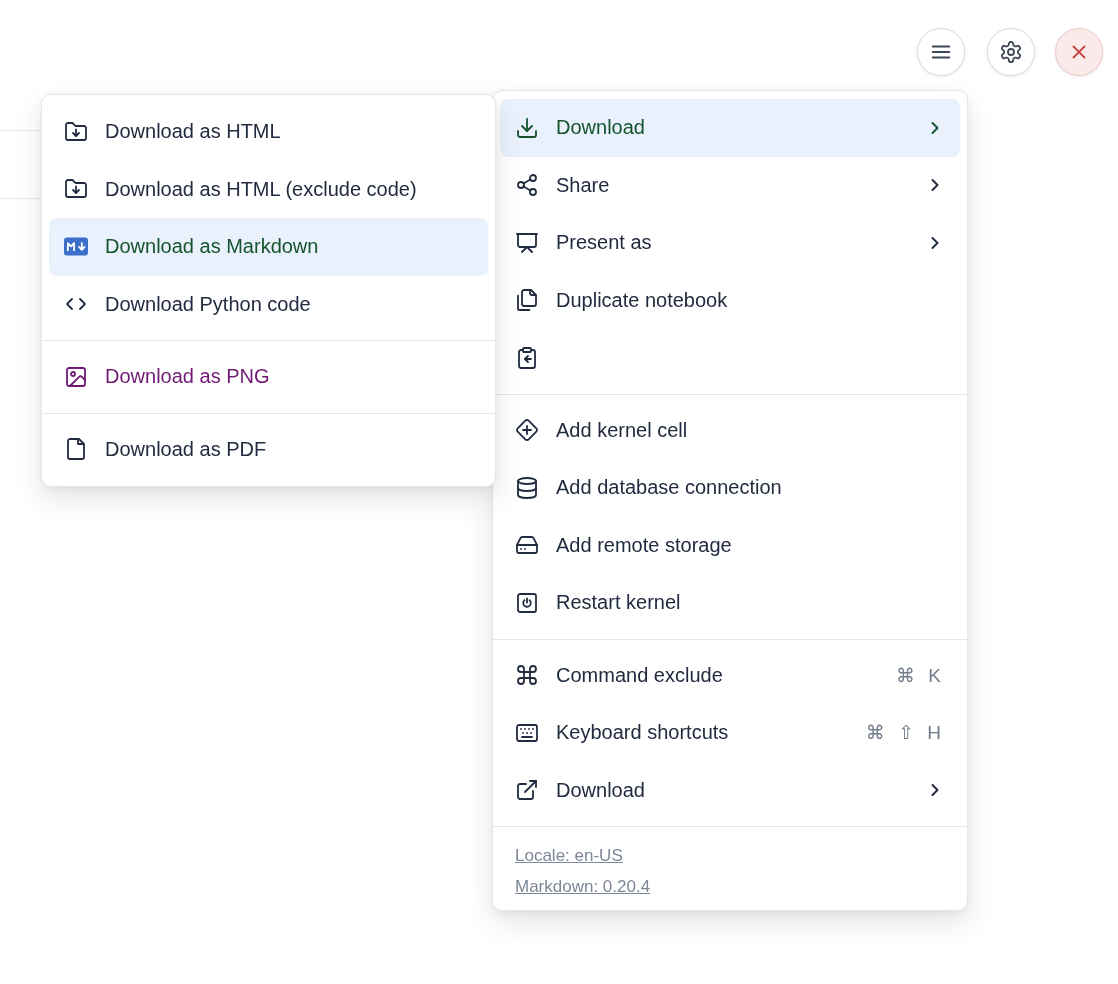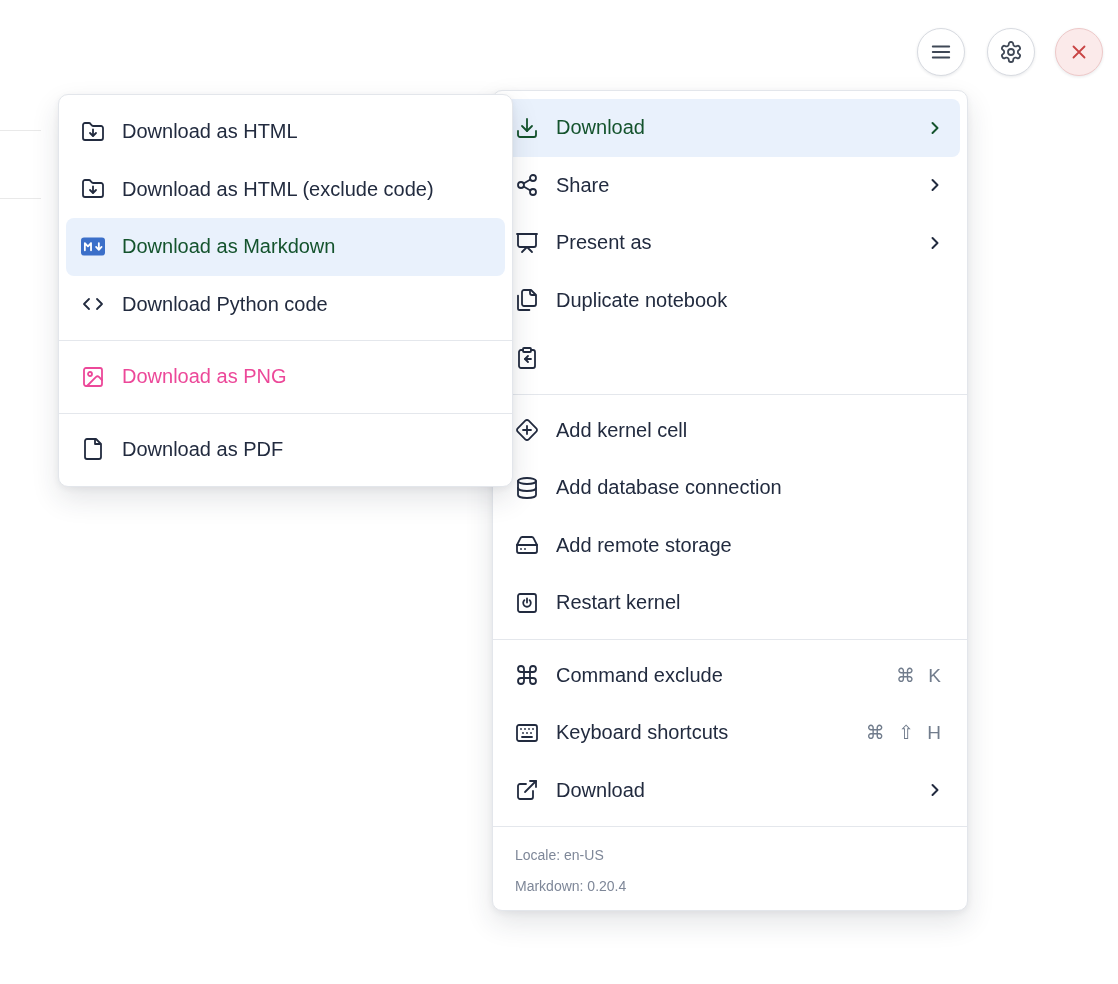--- a/index.html
+++ b/index.html
@@ -30,39 +30,39 @@
   }
 
   
   .menu {
     position:absolute; background:#ffffff;
     border:1px solid #e3e6eb; border-radius:10px;
     box-shadow:0 12px 28px rgba(30,38,56,.12), 0 2px 6px rgba(30,38,56,.06);
     padding:8px 0;
   }
   .main-menu { left:492px; top:90px; width:476px; z-index:1; }
-  .submenu   { left:58px;  top:94px; width:455px; z-index:5; }
+  .submenu   { left:41px;  top:94px; width:455px; z-index:5; }
 
   .mi {
     height:57.5px; margin:0 7px; padding:0 15px; border-radius:8px;
     display:flex; align-items:center; font-size:20px; color:#222b3f;
     cursor:pointer; white-space:nowrap;
   }
   .mi .ic { width:24px; height:24px; flex:0 0 24px; display:flex; align-items:center; justify-content:center; }
   .mi .label { margin-left:17px; flex:1 1 auto; overflow:hidden; }
   .mi .chev { width:20px; height:20px; flex:0 0 20px; }
   .mi .shortcut {
     font-size:19px; color:#717c8c; letter-spacing:4px; flex:0 0 auto;
   }
   .mi.hl { background:#e9f1fc; color:#14532d; }
-  .mi.disabled { color:#ec4899; cursor:default; }
+  .mi.disabled { color:#701a75; cursor:default; }
 
   .sep { height:1px; background:#e4e7ec; margin:7px 0; }
 
-  .menu-footer { padding:6px 22px 0 22px; color:#7e8798; font-size:14px; }
+  .menu-footer { padding:6px 22px 0 22px; color:#7e8798; font-size:17px;text-decoration:underline; }
   .menu-footer div { line-height:31px; }
 
   svg { display:block; }
   .stroke-icon { fill:none; stroke:currentColor; stroke-width:1.8; stroke-linecap:round; stroke-linejoin:round; }
   .chev svg, .circle-btn svg { fill:none; stroke:currentColor; stroke-linecap:round; stroke-linejoin:round; }
 
   .md-badge { width:28px; height:21px; }
 </style>
 </head>
 <body>

